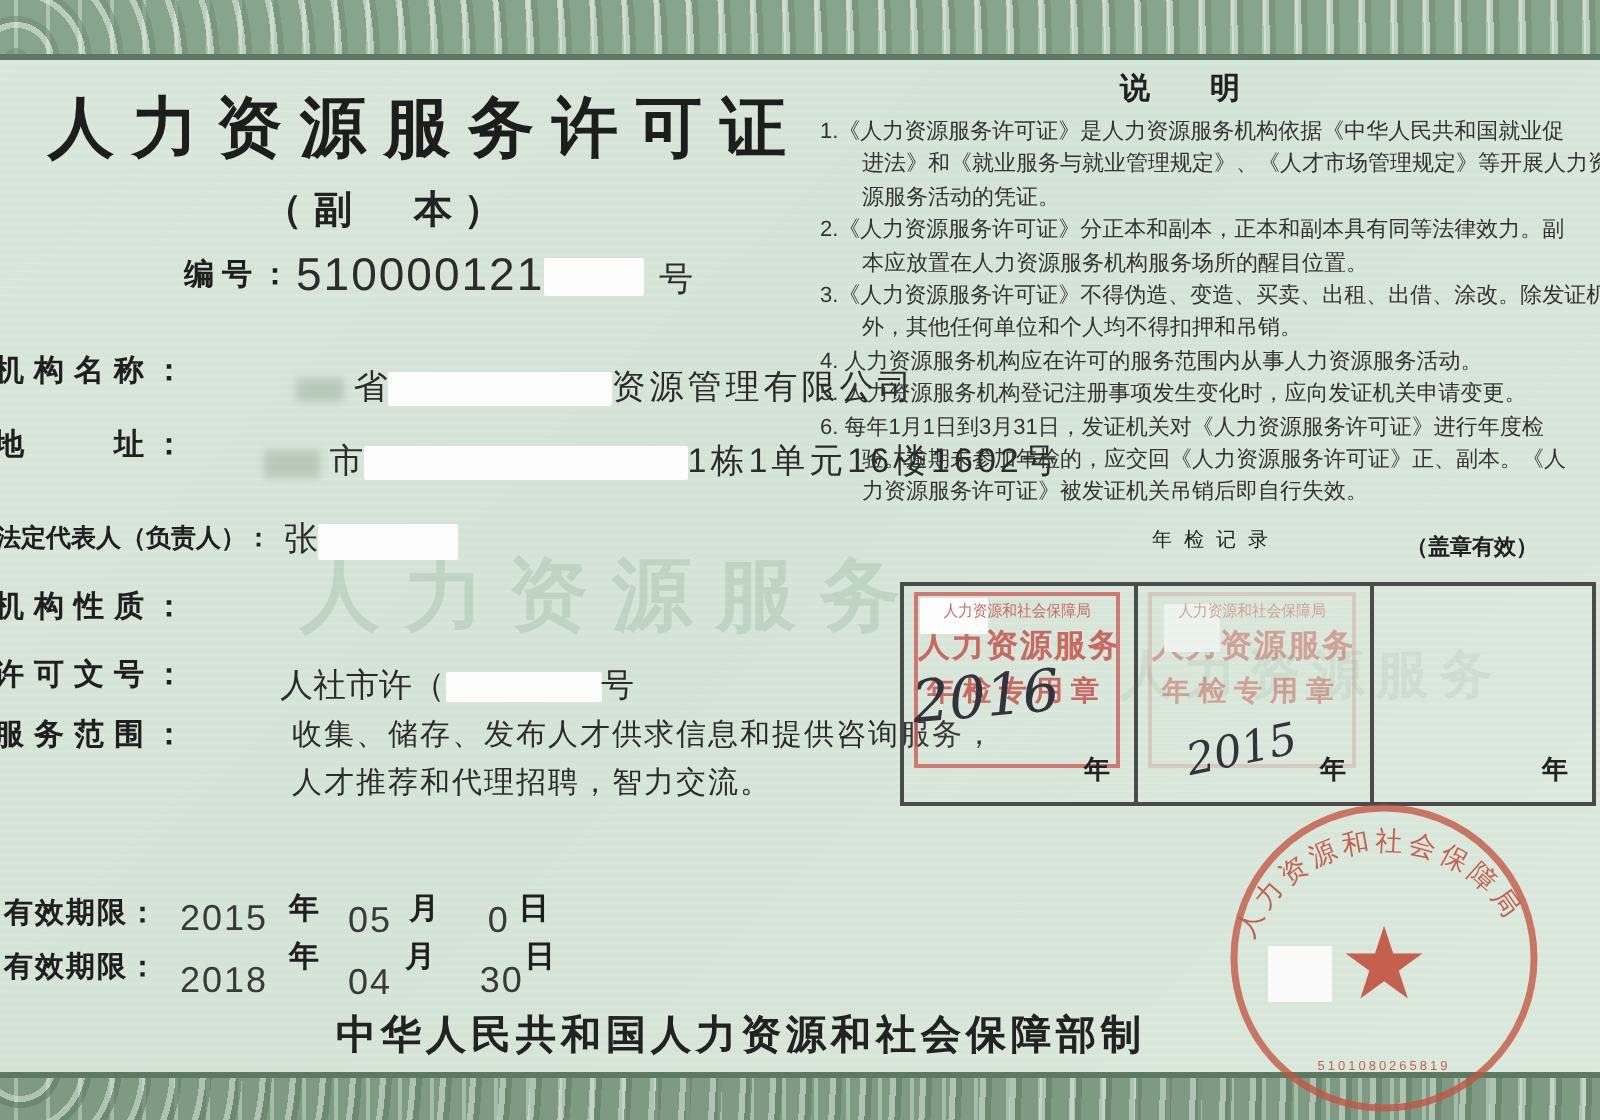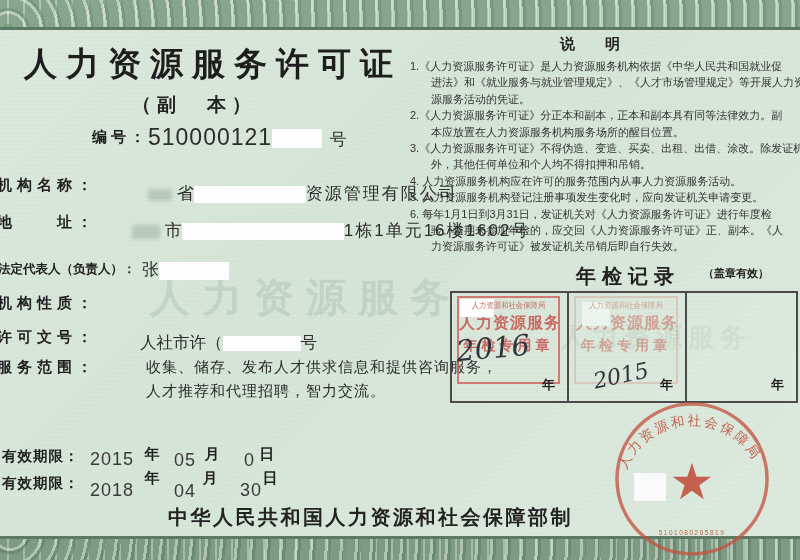--- a/index.html
+++ b/index.html
@@ -28,21 +28,21 @@
   .redact{display:inline-block;background:#fdfdfd;vertical-align:middle;border-radius:1px;}
   .smudge{display:inline-block;background:rgba(125,148,130,.35);filter:blur(2px);vertical-align:middle;border-radius:2px;}
   .num{font-size:18px;color:#3a3a3a;letter-spacing:1px;position:relative;}
   .unit{font-size:15px;font-weight:bold;color:#1f1f1f;position:relative;}
   .footer-line{left:168px;top:504px;font-size:20px;font-weight:bold;letter-spacing:2.5px;
     font-family:"DejaVu Serif", serif;color:#222;white-space:nowrap;}
   .ins-title{left:560px;top:35px;font-size:15px;font-weight:bold;color:#222;}
   .ins-box{left:410px;top:58px;width:400px;font-size:11px;line-height:16.4px;color:#333;}
   .ins-line{white-space:nowrap;}
   .ins-line.ind{padding-left:21px;}
-  .ai-title{left:576px;top:263px;font-size:20px;font-weight:bold;letter-spacing:6px;color:#222;}
+  .ai-title{left:576px;top:263px;font-size:10px;font-weight:normal;letter-spacing:6px;color:#222;}
   .ai-note{left:703px;top:266px;font-size:11px;font-weight:bold;color:#222;}
   .ai-table{left:450px;top:291px;width:344px;height:108px;border:2px solid #4b4b4b;display:flex;background:rgba(255,255,255,.06);}
   .ai-cell{position:relative;border-right:2px solid #4b4b4b;}
   .ai-cell:last-child{border-right:none;flex:1;}
   .cell-year{position:absolute;right:12px;bottom:7px;font-size:13px;font-weight:bold;color:#222;}
   .stamp{position:absolute;left:5px;top:3px;right:7px;bottom:17px;border:2px solid rgba(206,92,88,.8);
     text-align:center;color:#c96a62;overflow:hidden;}
   .stamp .s1{font-size:8px;margin-top:2px;white-space:nowrap;transform:scale(.92,1);}
   .stamp .s2{font-size:16px;margin-top:2px;letter-spacing:1px;font-weight:bold;white-space:nowrap;}
   .stamp .s3{font-size:14px;margin-top:3px;letter-spacing:4px;font-weight:bold;white-space:nowrap;}

